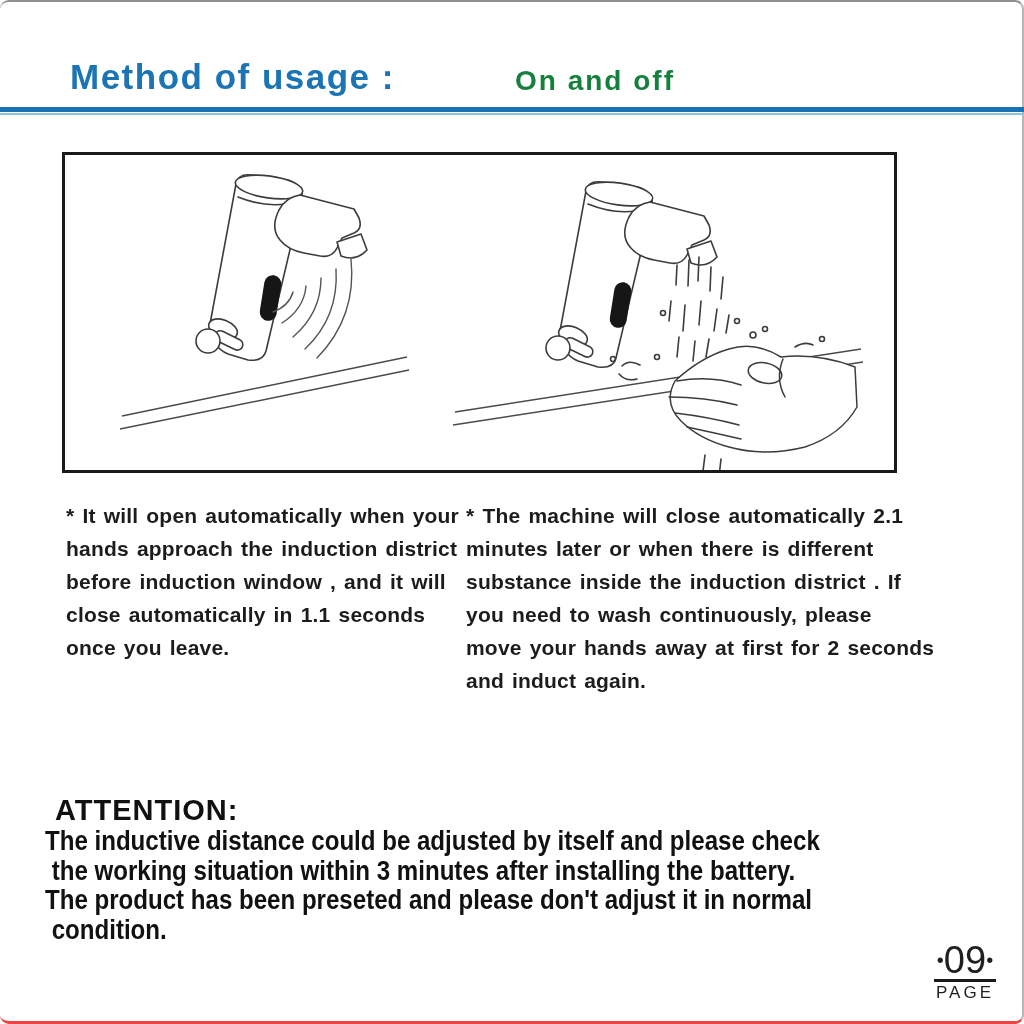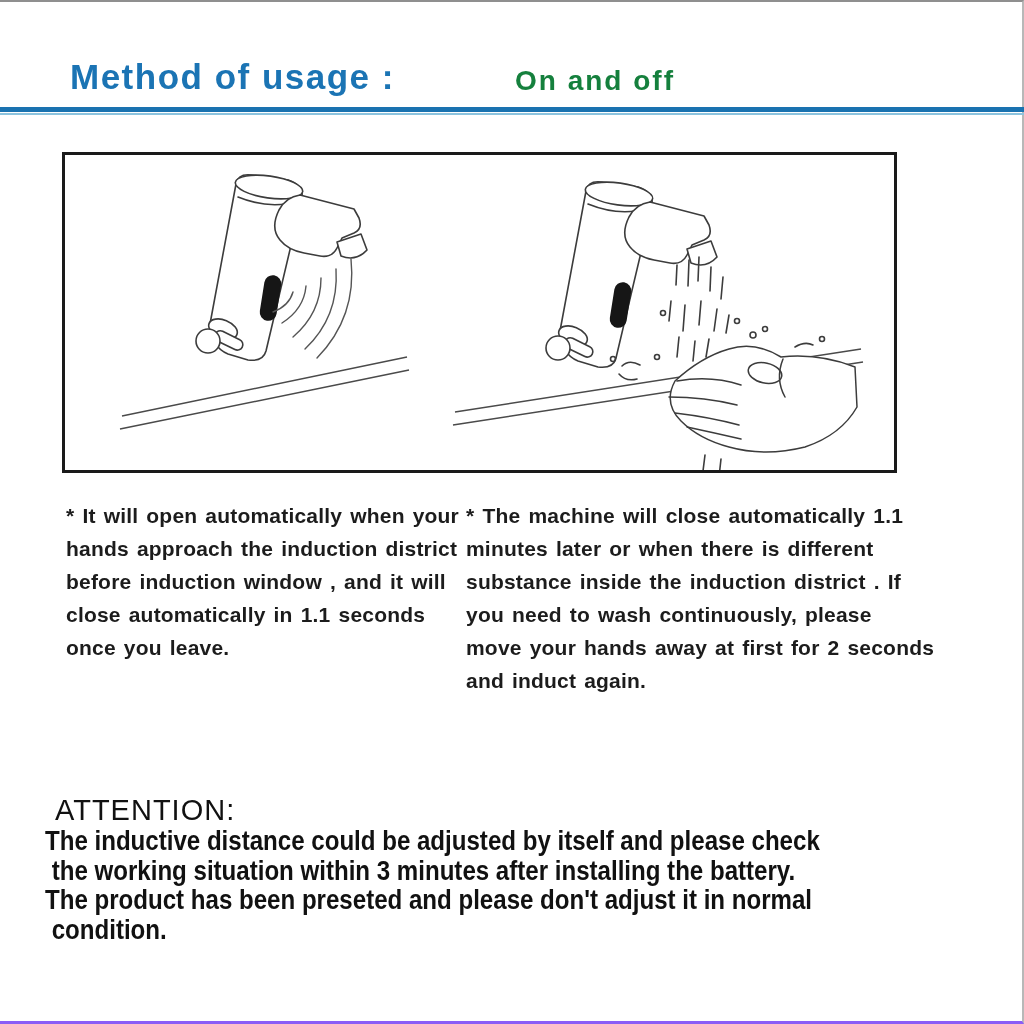--- a/index.html
+++ b/index.html
@@ -1,33 +1,33 @@
 <!DOCTYPE html>
 <html><head>
 <meta charset="utf-8">
 <style>
   html,body{margin:0;padding:0;background:#ffffff;}
   body{width:1024px;height:1024px;position:relative;overflow:hidden;
        font-family:"Liberation Sans", sans-serif;color:#1c1c1c;}
   .page{position:absolute;inset:0;box-sizing:border-box;background:#fff;
-        border-top:2px solid #8f8f8f;border-bottom:3px solid #8b5cf6;border-right:2px solid #b8b8b8;}
+        border-top:2px solid #8f8f8f;border-bottom:3px solid #ef4444;border-right:2px solid #b8b8b8;border-radius:9px;}
   .title{position:absolute;left:70px;top:55px;font-size:35px;font-weight:bold;
          letter-spacing:1.5px;color:#1b74b4;white-space:pre;}
   .subtitle{position:absolute;left:515px;top:63px;font-size:28px;font-weight:bold;
             letter-spacing:2px;color:#15803d;white-space:pre;}
   .rule-dark{position:absolute;left:0;top:105px;width:1024px;height:5px;background:#1a72b0;}
   .rule-light{position:absolute;left:0;top:111px;width:1024px;height:2px;background:#8cc3de;}
   .figure-box{position:absolute;left:62px;top:150px;width:835px;height:321px;
               box-sizing:border-box;border:3px solid #1a1a1a;background:#fff;}
   .figure-box svg{position:absolute;left:0;top:0;}
   .instr{position:absolute;font-size:21px;font-weight:bold;line-height:33px;
          letter-spacing:0.2px;word-spacing:2px;white-space:pre;color:#1c1c1c;margin:0;}
   .instr.left{left:66px;top:497px;}
   .instr.right{left:466px;top:497px;}
-  .attention-title{position:absolute;left:55px;top:792px;font-size:29px;font-weight:normal;
+  .attention-title{position:absolute;left:55px;top:792px;font-size:29px;font-weight:bold;
                    letter-spacing:1px;color:#111;white-space:pre;}
   .attention-body{position:absolute;left:45px;top:824px;font-size:28px;font-weight:bold;
                   line-height:29.5px;color:#111;white-space:pre;
                   transform:scaleX(0.86);transform-origin:left top;}
   .footer{position:absolute;left:928px;top:940px;width:74px;text-align:center;color:#1f1f1f;}
   .page-number-row{font-size:38px;font-weight:400;line-height:36px;white-space:pre;}
   .page-number-row .dot{font-size:20px;vertical-align:6px;}
   .footer-line{margin:1px auto 0 auto;width:62px;height:3px;background:#1a1a1a;}
   .page-label{margin-top:1px;font-size:17px;letter-spacing:3px;font-weight:400;}
 </style>
@@ -97,27 +97,32 @@
         </g>
       </g>
     </svg>
   </div>
 
   <p class="instr left">* It will open automatically when your
 hands approach the induction district
 before induction window , and it will
 close automatically in 1.1 seconds
 once you leave.</p>
-  <p class="instr right">* The machine will close automatically 1.1
+  <p class="instr right">* The machine will close automatically 2.1
 minutes later or when there is different
 substance inside the induction district . If
 you need to wash continuously, please
 move your hands away at first for 2 seconds
 and induct again.</p>
 
   <div class="attention-title">ATTENTION:</div>
   <div class="attention-body">The inductive distance could be adjusted by itself and please check
  the working situation within 3 minutes after installing the battery.
 The product has been preseted and please don't adjust it in normal
  condition.</div>
 
+  <div class="footer">
+    <div class="page-number-row"><span class="dot">•</span><span>09</span><span class="dot">•</span></div>
+    <div class="footer-line"></div>
+    <div class="page-label">PAGE</div>
+  </div>
 
 </div>
 
 </body></html>

